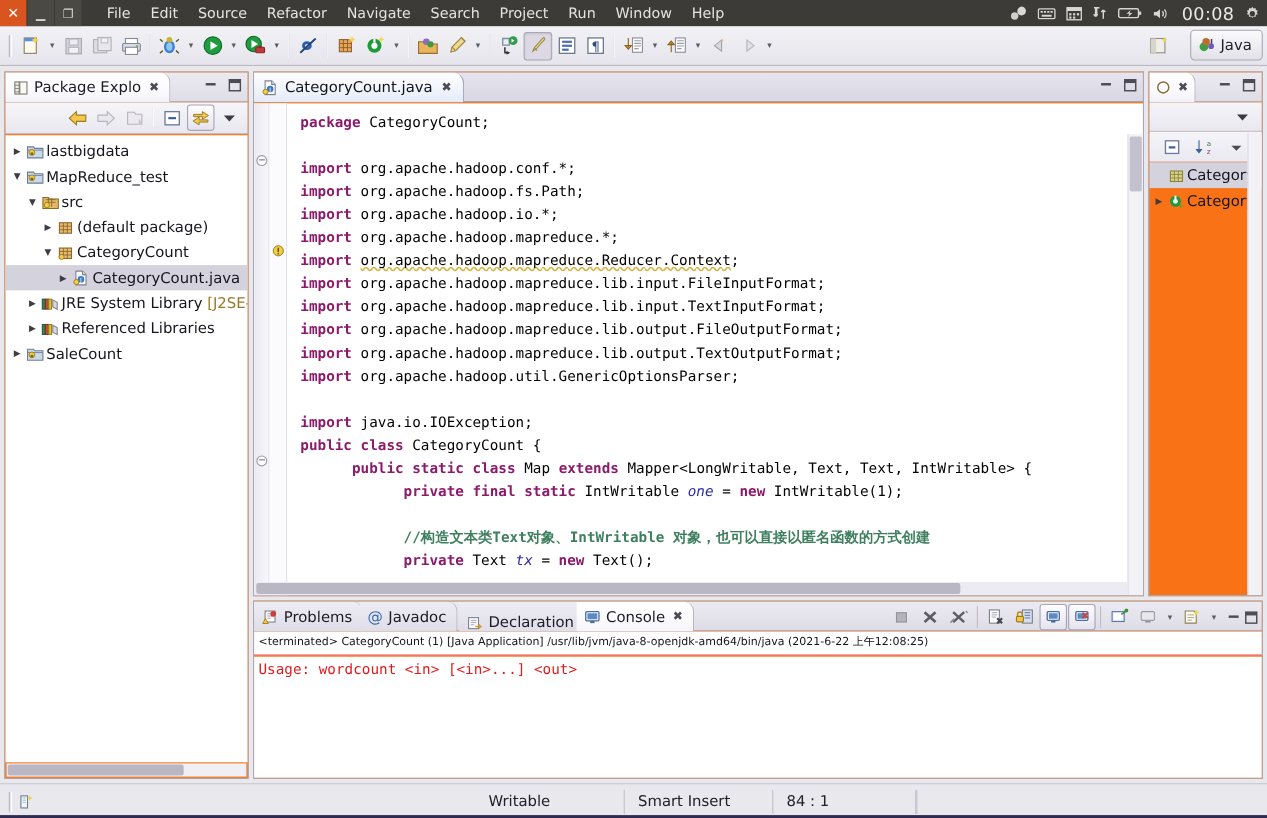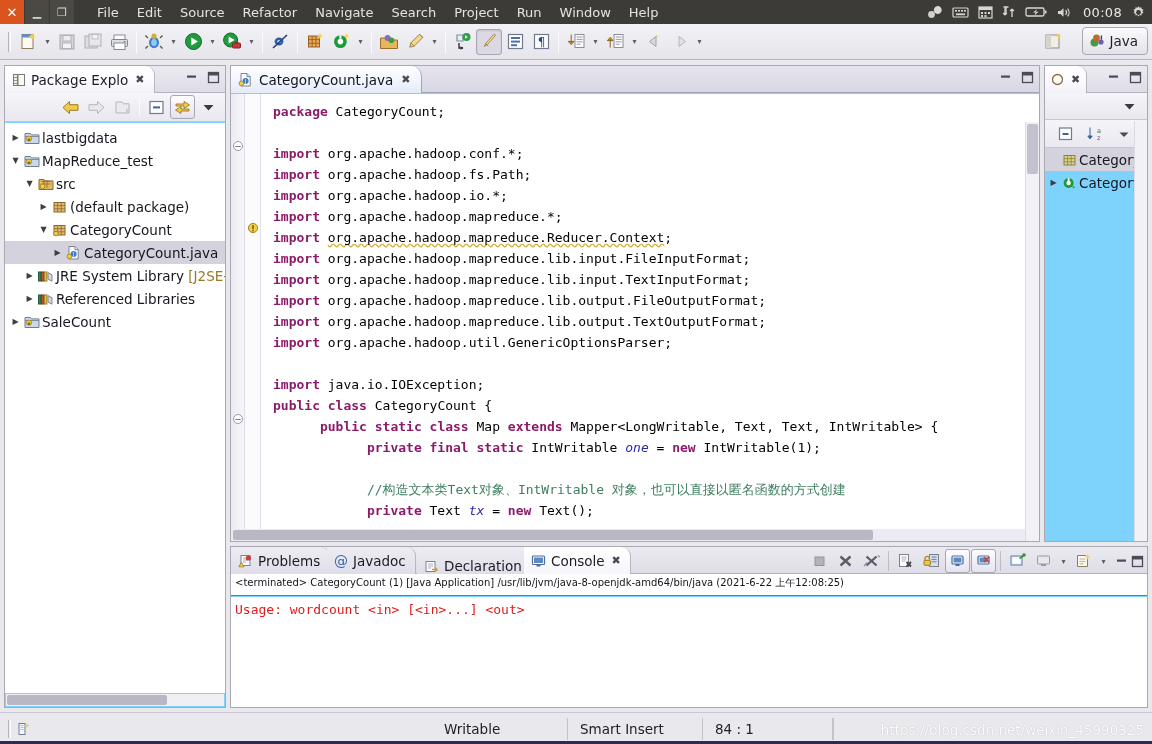--- a/index.html
+++ b/index.html
@@ -18,21 +18,21 @@
     color: #dfdfdc; font-size: 13.5px; position: relative;
   }
   .win-ctrl { display: flex; align-items: center; height: 24px; }
   .wc { width: 24px; height: 24px; display: flex; align-items: center; justify-content: center; }
   .wc-close { background: #d9541e; color: #fff; font-size: 13px; font-weight: bold; }
   .wc-min, .wc-max { background: #4a4944; color: #d6d6d3; margin-left: 1px; font-size: 11px; }
   .menubar { display: flex; align-items: center; margin-left: 14px; gap: 0; }
   .menu-item { padding: 2px 9px; color: #e3e3e0; font-size: 13px; white-space: nowrap; }
   .tray { position: absolute; right: 6px; top: 0; height: 24px; display: flex; align-items: center; gap: 9px; }
   .tray-ic { color: #d8d8d4; font-size: 13px; display: flex; align-items: center; }
-  .tray-clock { color: #e9e9e6; font-size: 13px; letter-spacing: .3px; }
+  .tray-clock { color: #e9e9e6; font-size: 16px; letter-spacing: .3px; }
 
   
   .toolbar {
     height: 36px; background: linear-gradient(to bottom,#f2f1f5 0%, #e6e5ec 100%);
     border-bottom: 1px solid #b8b7c2; display: flex; align-items: center;
     padding: 0 4px; position: relative;
   }
   .tb-grip { width: 3px; height: 20px; border-left: 1px solid #b5b4c0; border-right:1px solid #fdfdff; margin: 0 4px; }
   .tb-btn { width: 26px; height: 26px; display: flex; align-items: center; justify-content: center; border-radius: 3px; position: relative; }
   .tb-btn.pressed { background: #dcd9e4; border: 1px solid #a9a6b5; box-shadow: inset 0 1px 2px rgba(0,0,0,.12); }
@@ -43,21 +43,21 @@
     display: flex; align-items: center; gap: 4px; padding: 3px 9px 3px 5px; height: 28px;
     border: 1px solid #a9a7b4; border-radius: 4px;
     background: linear-gradient(to bottom,#fbfbfd,#e2e1e9);
     font-size: 13.5px; color: #1f1f28;
   }
 
   
   .workbench { position: absolute; top: 61px; left: 0; right: 0; bottom: 32px; background: #e8e8ed; }
 
   
-  .view { position: absolute; background: #7dd3fc; border: 1px solid #a9a8b4; }
+  .view { position: absolute; background: #f97316; border: 1px solid #a9a8b4; }
   .view-tabs { height: 27px; background: linear-gradient(to bottom,#eceaf1,#dedce6); position: relative; border-bottom: 1px solid #b3b2bd; }
   .vtab {
     position: absolute; top: 0; height: 27px; display: flex; align-items: center; gap: 5px;
     padding: 0 9px 0 7px; font-size: 13.5px; color: #1b1b24;
     background: linear-gradient(to bottom,#ffffff 0%,#f4f3f8 55%,#e9e7f0 100%);
     border-right: 1px solid #b7b6c1;
     border-top-right-radius: 9px; white-space: nowrap;
   }
   .vtab.active { background: linear-gradient(to bottom,#ffffff 0%,#fbfaff 60%,#f2f1f7 100%); font-weight: normal; }
   .vtab-close { font-size: 11px; color: #4b4a55; margin-left: 2px; }
@@ -92,21 +92,21 @@
   .fold-col { width: 14px; background: linear-gradient(to right,#eceaf2,#f7f6fa); border-right: 1px solid #dedce5; position: relative; flex: 0 0 14px; }
   .fold-mark { position: absolute; left: 2px; width: 10px; height: 10px; border: 1px solid #9b99a6; border-radius: 50%; background: #fff; color: #55545f; font-size: 9px; line-height: 8px; text-align: center; }
   .ann-col { width: 16px; background: #fbfafd; border-right: 1px solid #e2e0e9; position: relative; flex: 0 0 16px; }
   .warn-badge { position: absolute; left: 2px; width: 12px; height: 12px; }
   .code {
     flex: 1 1 auto; position: relative; overflow: hidden;
     font-family: "DejaVu Sans Mono", monospace; font-size: 13px; line-height: 21px;
     padding: 7px 0 0 12px; white-space: pre; color: #000;
   }
   .kw { color: #8c1a6b; font-weight: bold; }
-  .cmt { color: #3f7f5f; }
+  .cmt { color: #3f7f5f; font-weight: bold; }
   .fld { color: #2a2ab0; font-style: italic; }
   .sq { text-decoration: underline wavy #d8b038; text-decoration-skip-ink: none; }
   .ed-vscroll { position: absolute; right: 0; top: 28px; bottom: 0; width: 14px; background: #f2f1f6; border-left: 1px solid #dcdae4; }
   .ed-vthumb { position: absolute; left: 1px; top: 2px; width: 11px; height: 50px; background: #c3c1cd; border-radius: 2px; }
   .ed-hscroll { position: absolute; left: 0; right: 14px; bottom: 0; height: 12px; background: #eceaf2; }
   .ed-hthumb { position: absolute; left: 2px; top: 1px; height: 10px; width: 640px; background: #b9b7c4; border-radius: 2px; }
 
   
   #outline { right: 4px; top: 4px; width: 104px; height: 477px; }
   .ol-toolbar { height: 27px; background: linear-gradient(to bottom,#f5f4f9,#e9e8ef); border-bottom: 1px solid #c7c6d1; display: flex; align-items: center; justify-content: flex-end; padding-right: 5px; }
@@ -884,15 +884,14 @@
     <svg width="16" height="16" viewBox="0 0 16 16">
         <rect x="3" y="2.5" width="6" height="11" fill="#f4f8fd" stroke="#6d7f95"></rect>
         <path d="M4.5 4.5h3M4.5 6.5h3M4.5 8.5h3" stroke="#9fb0c4" stroke-width=".8"></path>
         <path d="M11 2l.8 1.7 1.7.8-1.7.8L11 7l-.8-1.7-1.7-.8 1.7-.8z" fill="#f0d14a"></path>
       </svg>
   </span>
   <div class="sb-cell sb-first">Writable</div>
   <div class="sb-cell" style="width:135px;">Smart Insert</div>
   <div class="sb-cell" style="width:130px;">84 : 1</div>
   <div class="sb-cell" style="border-right:1px solid #c2c1cc;width:0;padding:0;"></div>
-  <div class="watermark">https://blog.csdn.net/weixin_45990325</div>
 </div>
 <div class="bottom-accent"></div>
 
 </body></html>

